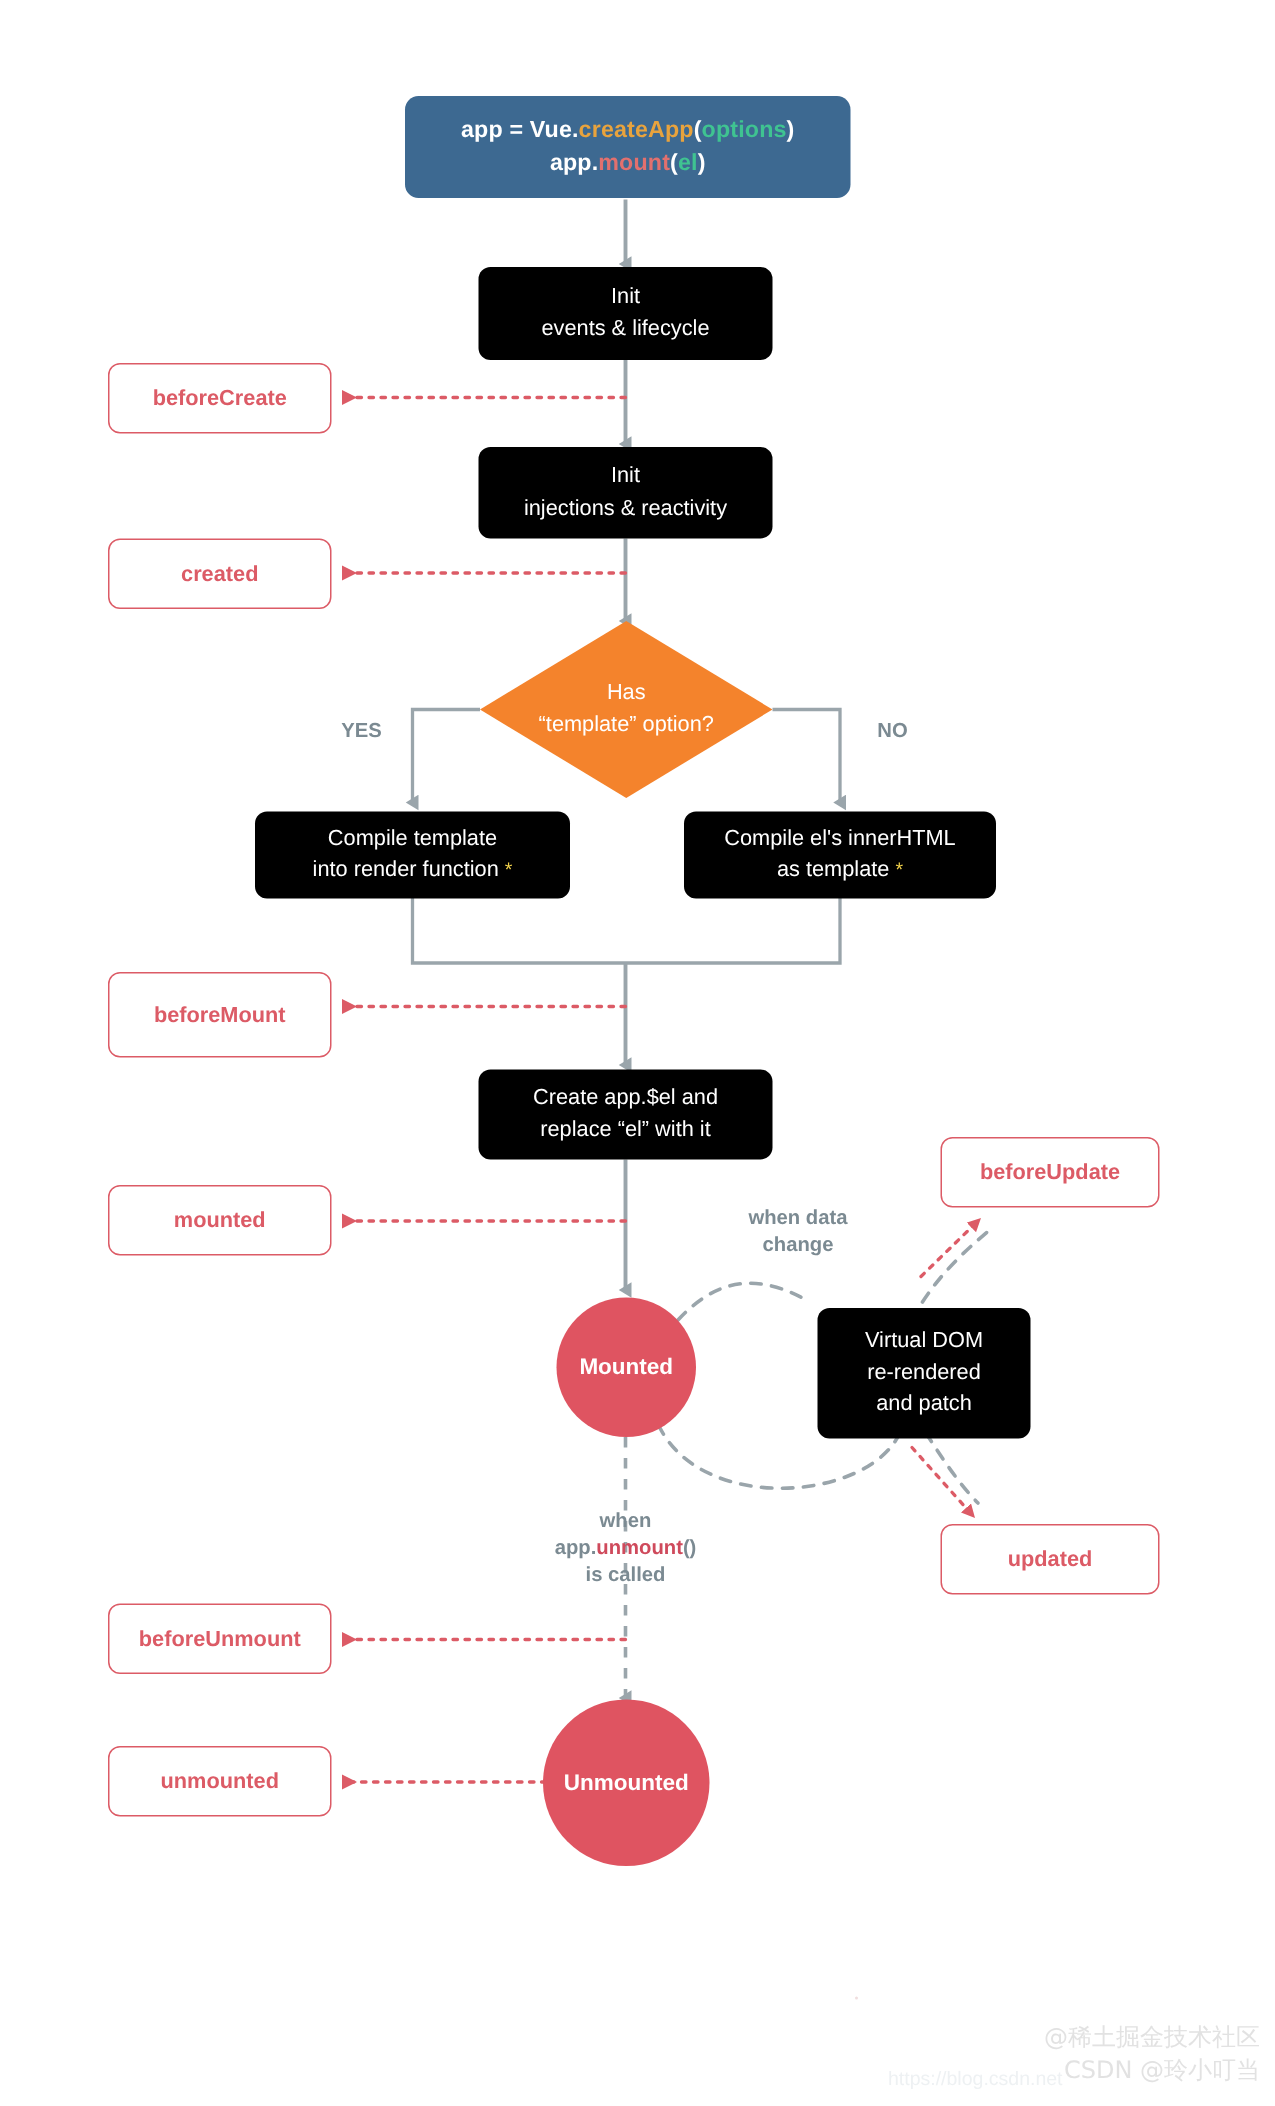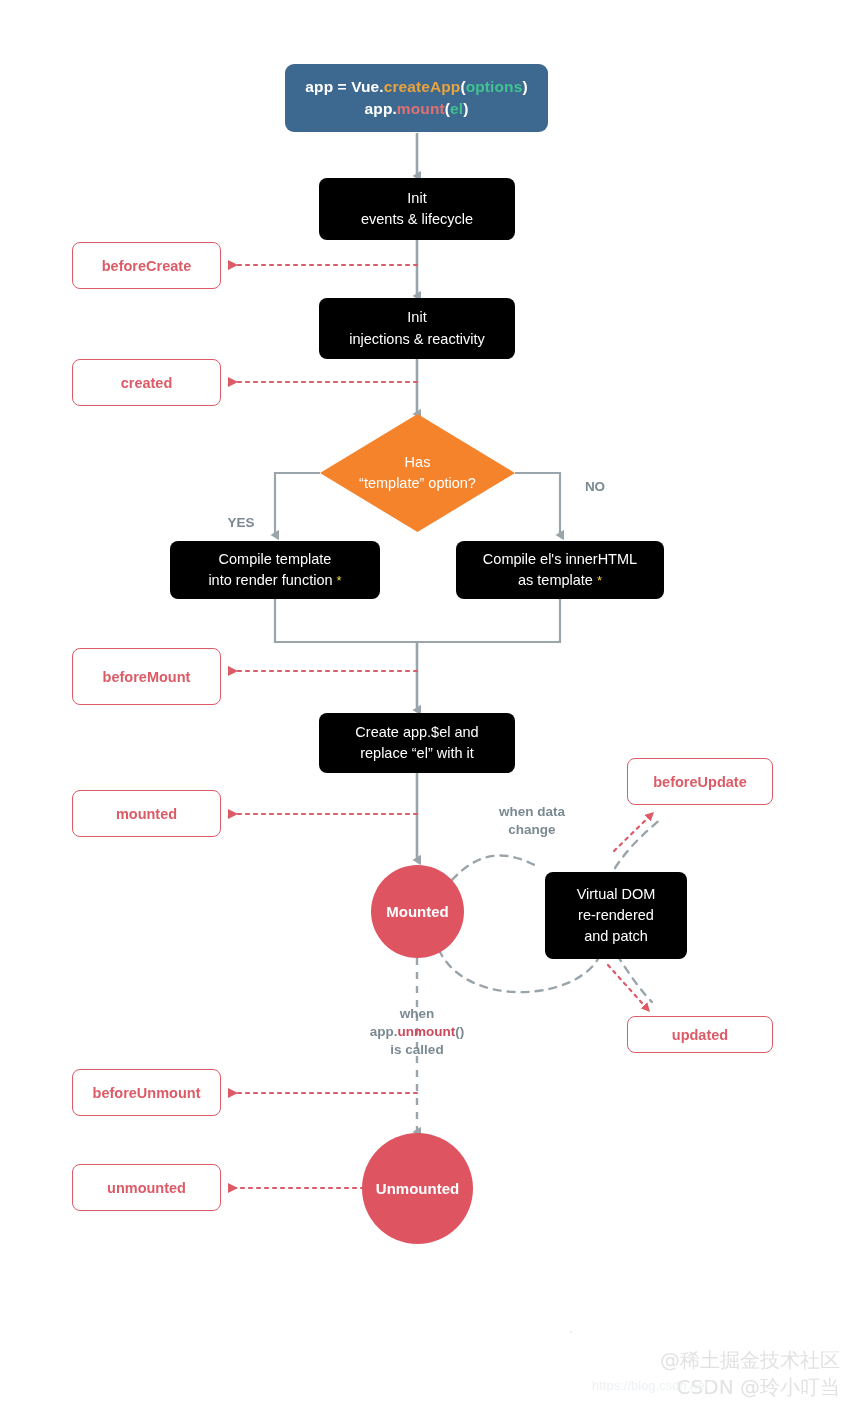--- a/index.html
+++ b/index.html
@@ -58,21 +58,21 @@
   .lbl{
     position:absolute;color:#7b8a92;font-size:13.5px;font-weight:bold;
     line-height:1.35;text-align:center;
   }
   .lbl-yn{font-size:13.5px;font-weight:bold;color:#7b8a92;}
   .lbl .em{color:#cf4a5c;}
 
   
   .wm{
     position:absolute;text-align:right;line-height:1.35;
-    font-size:20px;color:#e2e2e2;white-space:nowrap;
+    font-size:16px;color:#e2e2e2;white-space:nowrap;
     font-family:"DejaVu Sans", sans-serif;
   }
   .wm-url{
     position:absolute;font-size:13px;color:#eef1f3;white-space:nowrap;
     font-family:"Liberation Sans", sans-serif;
   }
   .dotspeck{position:absolute;width:2px;height:2px;background:#f0dede;border-radius:50%;}
 </style>
 </head>
 <body>
@@ -123,21 +123,21 @@
     <line x1="417" y1="671" x2="228" y2="671" stroke="#dc5b66" stroke-width="2.2" stroke-dasharray="3,5" stroke-linecap="round" marker-end="url(#arrowRedLeft)"></line>
     <line x1="417" y1="814" x2="228" y2="814" stroke="#dc5b66" stroke-width="2.2" stroke-dasharray="3,5" stroke-linecap="round" marker-end="url(#arrowRedLeft)"></line>
     <line x1="417" y1="1093" x2="228" y2="1093" stroke="#dc5b66" stroke-width="2.2" stroke-dasharray="3,5" stroke-linecap="round" marker-end="url(#arrowRedLeft)"></line>
     <line x1="372" y1="1188" x2="228" y2="1188" stroke="#dc5b66" stroke-width="2.2" stroke-dasharray="3,5" stroke-linecap="round" marker-end="url(#arrowRedLeft)"></line>
 
     <line x1="614" y1="851" x2="654" y2="812" stroke="#dc5b66" stroke-width="2.2" stroke-dasharray="3,5" stroke-linecap="round" marker-end="url(#arrowRedAuto)"></line>
 
     <line x1="608" y1="965" x2="650" y2="1012" stroke="#dc5b66" stroke-width="2.2" stroke-dasharray="3,5" stroke-linecap="round" marker-end="url(#arrowRedAuto)"></line>
   </svg>
 
-  <div class="node n-root" style="left:285px;top:64px;width:263px;height:68px;">
+  <div class="node n-root" style="left:270px;top:64px;width:297px;height:68px;">
     <div>
       <div><span>app = Vue.</span><span class="tok-prop">createApp</span><span>(</span><span class="tok-arg">options</span><span>)</span></div>
       <div><span>app.</span><span class="tok-m">mount</span><span>(</span><span class="tok-arg">el</span><span>)</span></div>
     </div>
   </div>
 
   <div class="node n-green" style="left:319px;top:178px;width:196px;height:62px;">
     <div>
       <div>Init</div>
       <div>events &amp; lifecycle</div>
@@ -151,21 +151,21 @@
     </div>
   </div>
 
   <div class="node n-diamond" style="left:320px;top:414px;width:195px;height:118px;">
     <div class="diamond-shape"></div>
     <div class="dtext">
       <div>Has</div>
       <div>“template” option?</div>
     </div>
   </div>
-  <div class="lbl lbl-yn" style="left:210px;top:478px;width:62px;margin-top:36px;">YES</div>
+  <div class="lbl lbl-yn" style="left:210px;top:478px;width:62px;">YES</div>
   <div class="lbl lbl-yn" style="left:572px;top:478px;width:46px;">NO</div>
 
   <div class="node n-green" style="left:170px;top:541px;width:210px;height:58px;">
     <div>
       <div>Compile template</div>
       <div><span>into render function</span> <span class="star">*</span></div>
     </div>
   </div>
 
   <div class="node n-green" style="left:456px;top:541px;width:208px;height:58px;">
@@ -206,21 +206,21 @@
   </div>
   <div class="node n-hook" style="left:72px;top:648px;width:149px;height:57px;">
     <span>beforeMount</span>
   </div>
   <div class="node n-hook" style="left:72px;top:790px;width:149px;height:47px;">
     <span>mounted</span>
   </div>
   <div class="node n-hook" style="left:627px;top:758px;width:146px;height:47px;">
     <span>beforeUpdate</span>
   </div>
-  <div class="node n-hook" style="left:627px;top:1016px;width:146px;height:37px;">
+  <div class="node n-hook" style="left:627px;top:1016px;width:146px;height:47px;">
     <span>updated</span>
   </div>
   <div class="node n-hook" style="left:72px;top:1069px;width:149px;height:47px;">
     <span>beforeUnmount</span>
   </div>
   <div class="node n-hook" style="left:72px;top:1164px;width:149px;height:47px;">
     <span>unmounted</span>
   </div>
 
   <div class="lbl" style="left:470px;top:803px;width:124px;">

